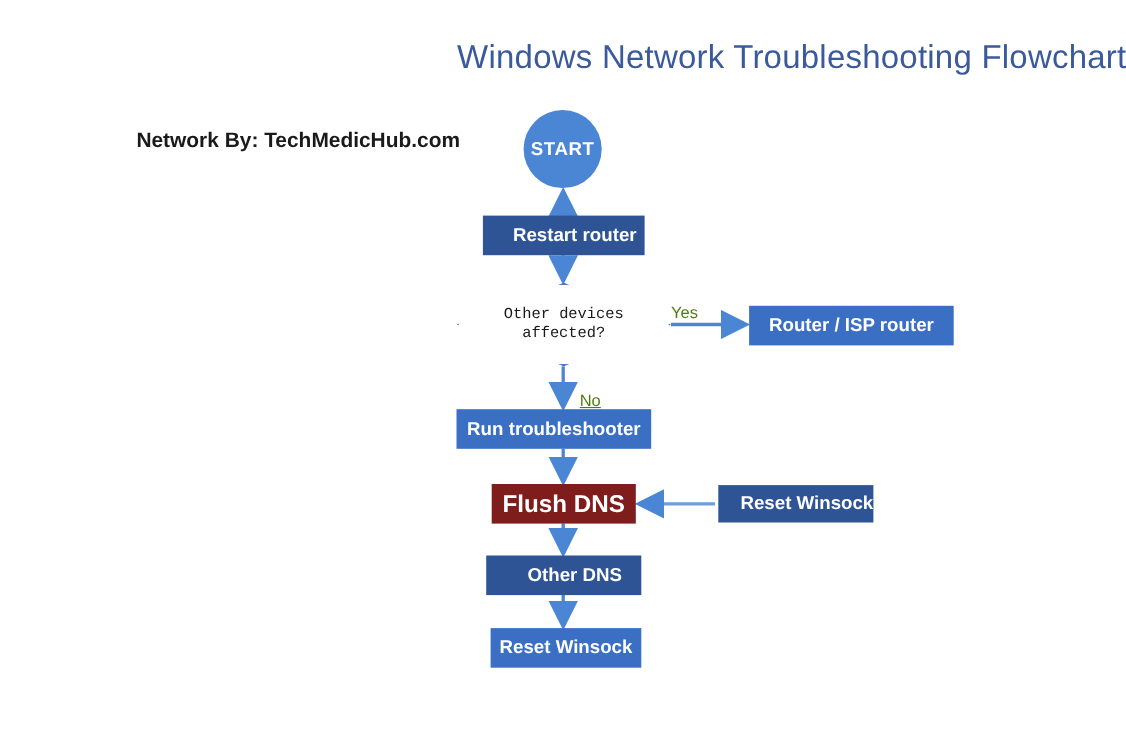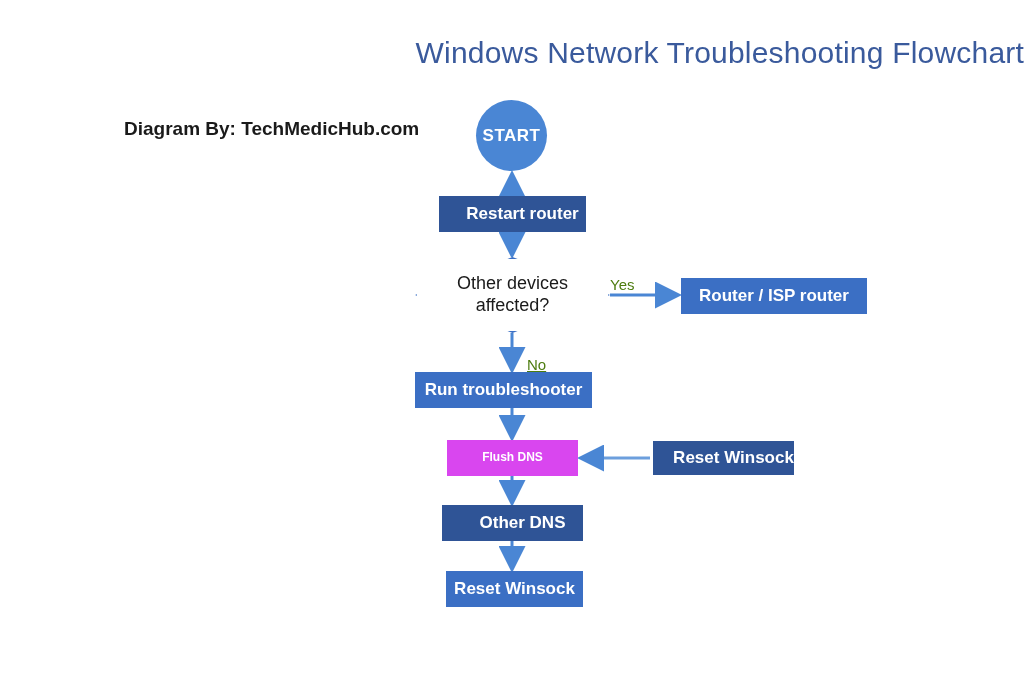--- a/index.html
+++ b/index.html
@@ -62,22 +62,22 @@
   .box-dark {
     background: #2f5496;
     font-size: 17px;
     padding-left: 20px;
   }
   .box-mid {
     background: #3b6fc4;
     font-size: 17px;
   }
   .box-light {
-    background: #d946ef;
-    font-size: 12px;
+    background: #7f1d1d;
+    font-size: 22px;
   }
   .n-restart {
     left: 439px; top: 196px; width: 147px; height: 36px;
   }
   .n-troubleshooter {
     left: 415px; top: 372px; width: 177px; height: 36px;
   }
   .n-flush {
     left: 447px; top: 440px; width: 131px; height: 36px;
   }
@@ -108,23 +108,24 @@
     transform: rotate(0deg);
     clip-path: polygon(50% 0%, 100% 50%, 50% 100%, 0% 50%);
   }
   .diamond-label {
     position: absolute;
     inset: 0;
     display: flex;
     align-items: center;
     justify-content: center;
     text-align: center;
-    font-size: 18px;
+    font-size: 14px;
     color: #1a1a1a;
     line-height: 1.2;
+    font-family: Liberation Mono, monospace;
   }
   .edge-label {
     position: absolute;
     font-size: 15px;
     color: #4d7c0f;
   }
   .lbl-yes { left: 610px; top: 276px; }
   .lbl-no  { left: 527px; top: 356px; text-decoration: underline; }
   svg.wires {
     position: absolute;
@@ -133,21 +134,21 @@
     height: 683px;
     pointer-events: none;
   }
 </style>
 </head>
 <body>
 
 <div id="canvas">
 
   <div class="title">Windows Network Troubleshooting Flowchart</div>
-  <div class="credit">Diagram By: TechMedicHub.com</div>
+  <div class="credit">Network By: TechMedicHub.com</div>
 
   <svg class="wires" viewBox="0 0 1024 683">
     <defs>
       <marker id="ah" markerWidth="9" markerHeight="9" refX="7" refY="4.5" orient="auto">
         <path d="M0,0 L9,4.5 L0,9 z" fill="#4a86d4"></path>
       </marker>
     </defs>
 
     <line x1="512" y1="196" x2="512" y2="176" stroke="#4a86d4" stroke-width="3" marker-end="url(#ah)"></line>
 

